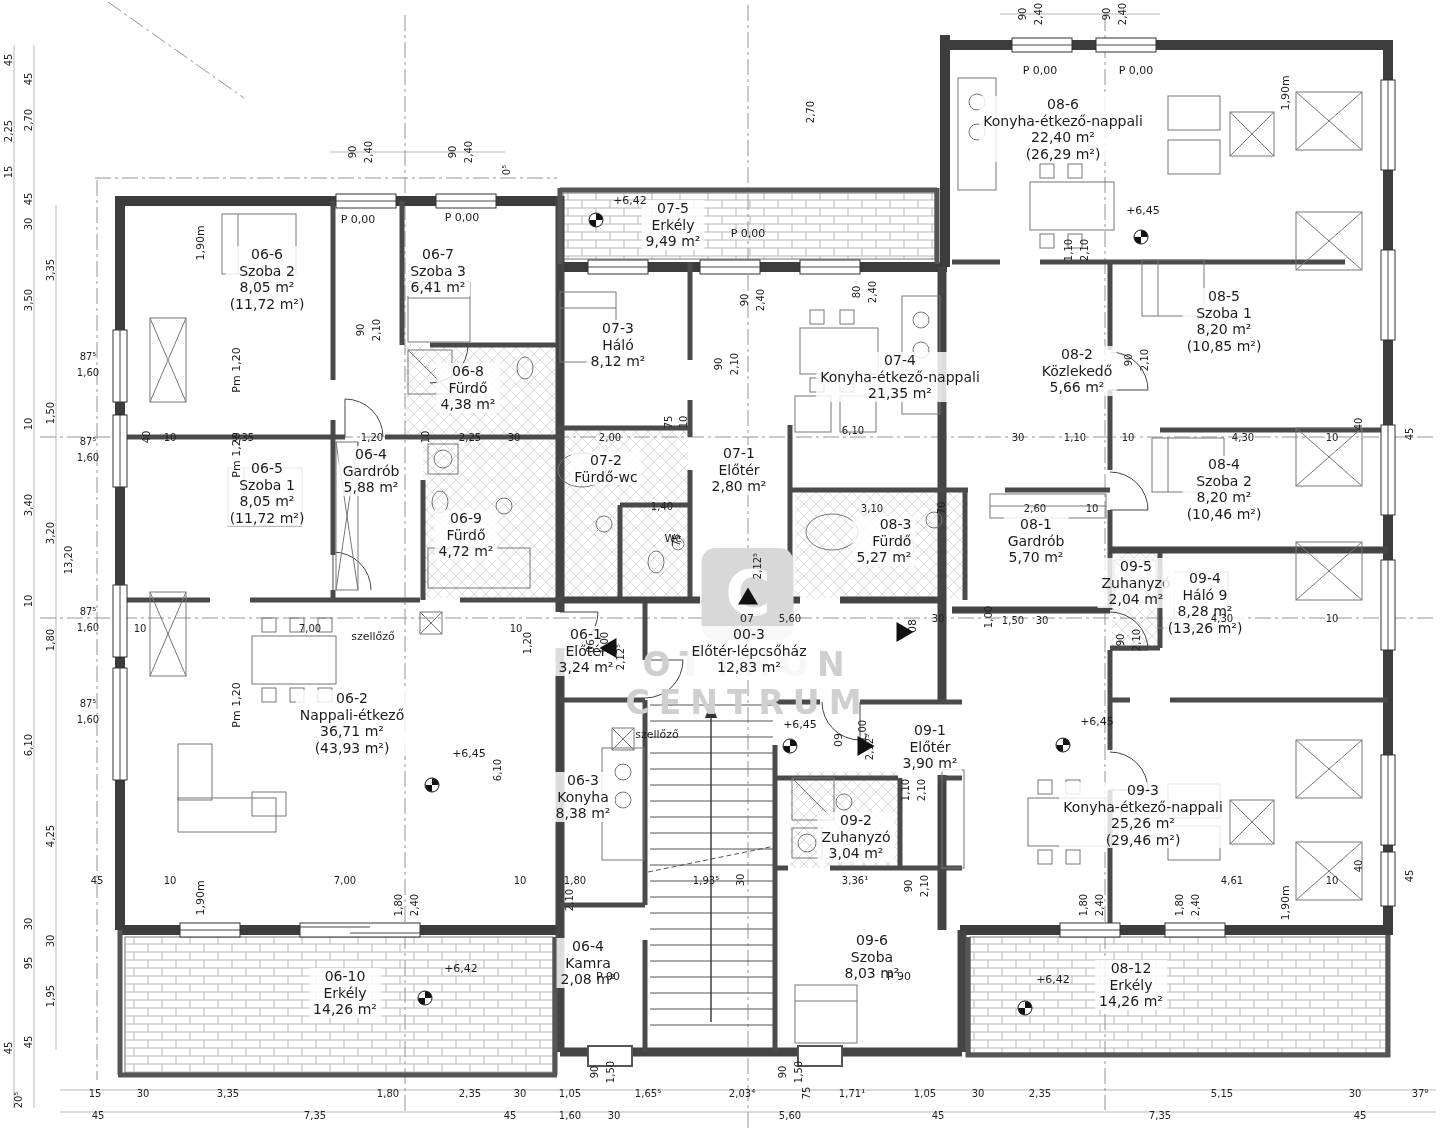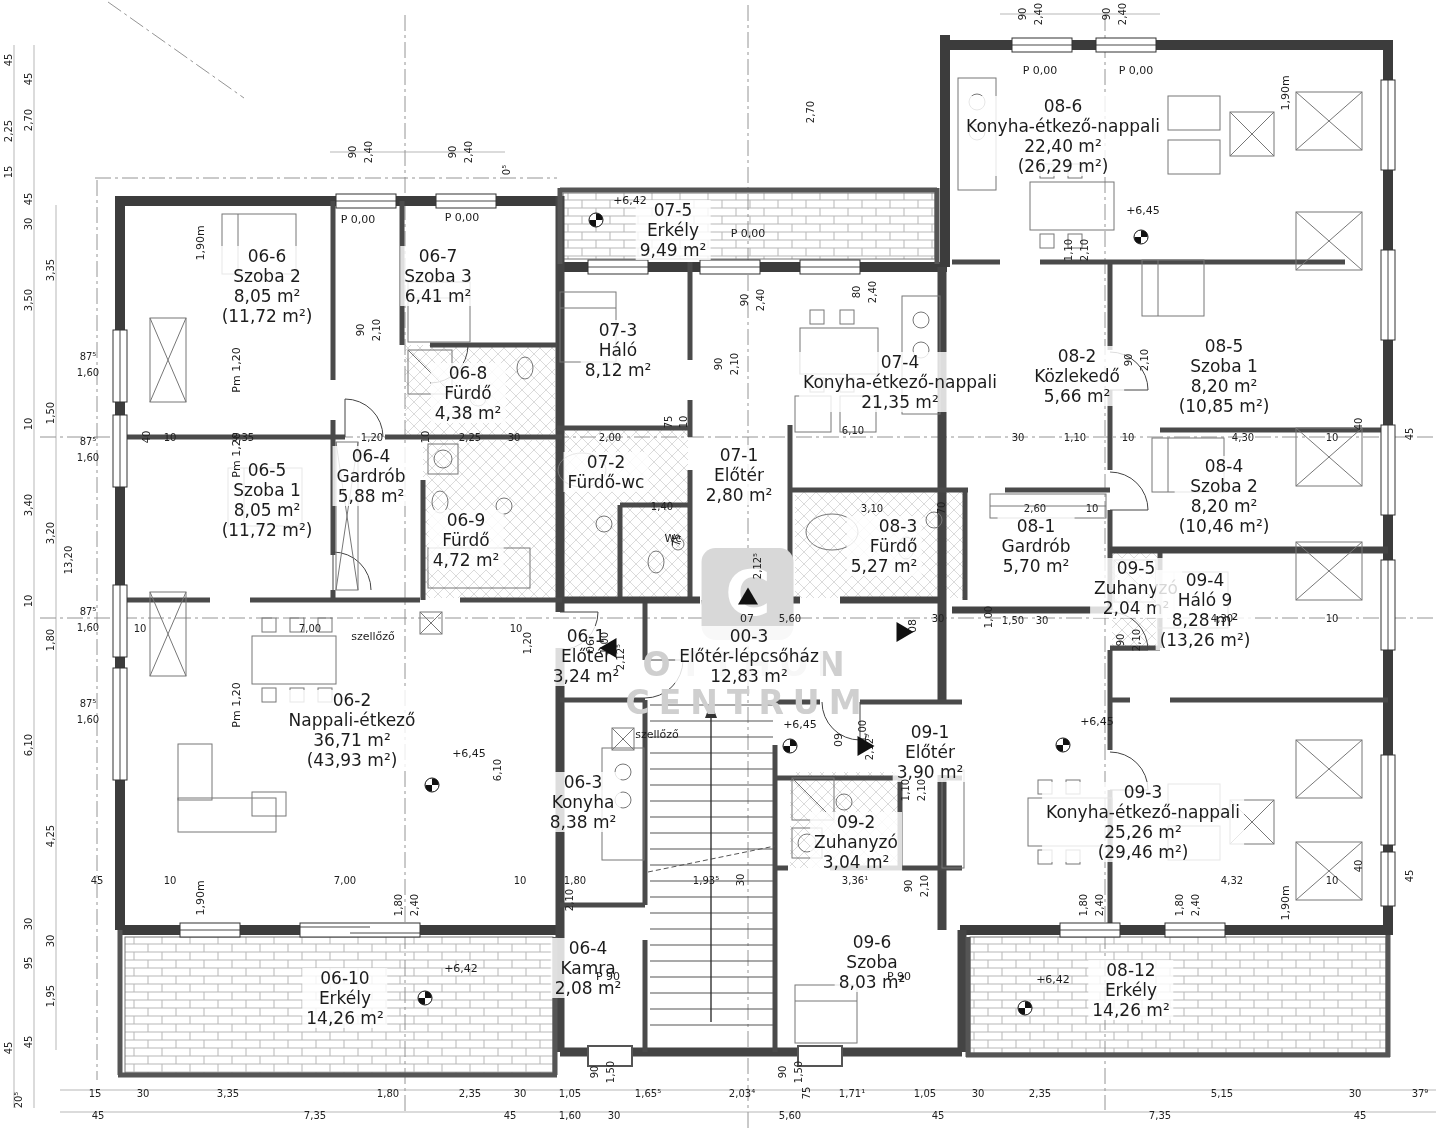--- a/index.html
+++ b/index.html
@@ -6,21 +6,21 @@
   .sheet{position:relative;width:1444px;height:1131px;background:#fff;overflow:hidden;
          font-family:"DejaVu Sans",sans-serif;color:#1c1c1c;}
   .plan-svg{position:absolute;left:0;top:0;z-index:1;}
   .labels{position:absolute;left:0;top:0;width:100%;height:100%;z-index:3;}
   .watermark{position:absolute;left:748px;top:548px;transform:translateX(-50%);
              text-align:center;z-index:2;pointer-events:none;}
   .wm-logo{width:92px;height:92px;background:#d8d8d8;border-radius:14px;margin:0 auto 6px;
            color:#fff;font-weight:bold;font-size:62px;line-height:92px;}
   .wm-line{font-weight:bold;font-size:33px;color:#cfcfcf;letter-spacing:9px;line-height:1.15;}
   .room-label{position:absolute;transform:translateX(-50%);text-align:center;
-              font-size:17px;line-height:1.18;background:rgba(255,255,255,.82);
+              font-size:14px;line-height:1.18;background:rgba(255,255,255,.82);
               padding:0 4px;white-space:nowrap;}
   .plain-label{position:absolute;transform:translate(-50%,-50%);font-size:11px;white-space:nowrap;}
   .plain-label.rot{transform:translate(-50%,-50%) rotate(-90deg);}
   .dim{position:absolute;transform:translate(-50%,-50%);font-size:10px;color:#222;white-space:nowrap;}
   .dim.rot{transform:translate(-50%,-50%) rotate(-90deg);}
   .lvl-marker{position:absolute;width:13px;height:13px;border:1px solid #111;border-radius:50%;
       transform:translate(-50%,-50%);
       background:conic-gradient(#111 0 90deg,#fff 90deg 180deg,#111 180deg 270deg,#fff 270deg 360deg);}
   .arrow{position:absolute;width:0;height:0;transform:translate(-50%,-50%);}
   .arrow.up{border-left:10px solid transparent;border-right:10px solid transparent;border-bottom:17px solid #111;}
@@ -396,21 +396,21 @@
         <div>00-3</div>
         <div>Előtér-lépcsőház</div>
         <div>12,83 m²</div>
       </div>
       <div class="room-label" style="left: 1063px; top: 96px;">
         <div>08-6</div>
         <div>Konyha-étkező-nappali</div>
         <div>22,40 m²</div>
         <div>(26,29 m²)</div>
       </div>
-      <div class="room-label" style="left: 1224px; top: 288px; margin-top: 48px;">
+      <div class="room-label" style="left: 1224px; top: 288px;">
         <div>08-5</div>
         <div>Szoba 1</div>
         <div>8,20 m²</div>
         <div>(10,85 m²)</div>
       </div>
       <div class="room-label" style="left: 1077px; top: 346px;">
         <div>08-2</div>
         <div>Közlekedő</div>
         <div>5,66 m²</div>
       </div>
@@ -567,21 +567,21 @@
       <div class="dim rot" style="left: 1409px; top: 434px;">45</div>
       <div class="dim rot" style="left: 1358px; top: 424px;">40</div>
       <div class="dim" style="left: 1332px; top: 437px;">10</div>
       <div class="dim" style="left: 1243px; top: 437px;">4,30</div>
       <div class="dim" style="left: 1128px; top: 437px;">10</div>
       <div class="dim" style="left: 1075px; top: 437px;">1,10</div>
       <div class="dim" style="left: 1018px; top: 437px;">30</div>
       <div class="dim rot" style="left: 1409px; top: 876px;">45</div>
       <div class="dim rot" style="left: 1358px; top: 866px;">40</div>
       <div class="dim" style="left: 1332px; top: 880px;">10</div>
-      <div class="dim" style="left: 1232px; top: 880px;">4,32</div>
+      <div class="dim" style="left: 1232px; top: 880px;">4,61</div>
       <div class="dim" style="left: 1332px; top: 618px;">10</div>
       <div class="dim" style="left: 1222px; top: 618px;">4,30</div>
       <div class="dim rot" style="left: 146px; top: 437px;">40</div>
       <div class="dim" style="left: 170px; top: 437px;">10</div>
       <div class="dim" style="left: 243px; top: 437px;">3,35</div>
       <div class="dim" style="left: 372px; top: 437px;">1,20</div>
       <div class="dim rot" style="left: 425px; top: 437px;">10</div>
       <div class="dim" style="left: 470px; top: 437px;">2,25</div>
       <div class="dim" style="left: 514px; top: 437px;">30</div>
       <div class="dim" style="left: 610px; top: 437px;">2,00</div>

